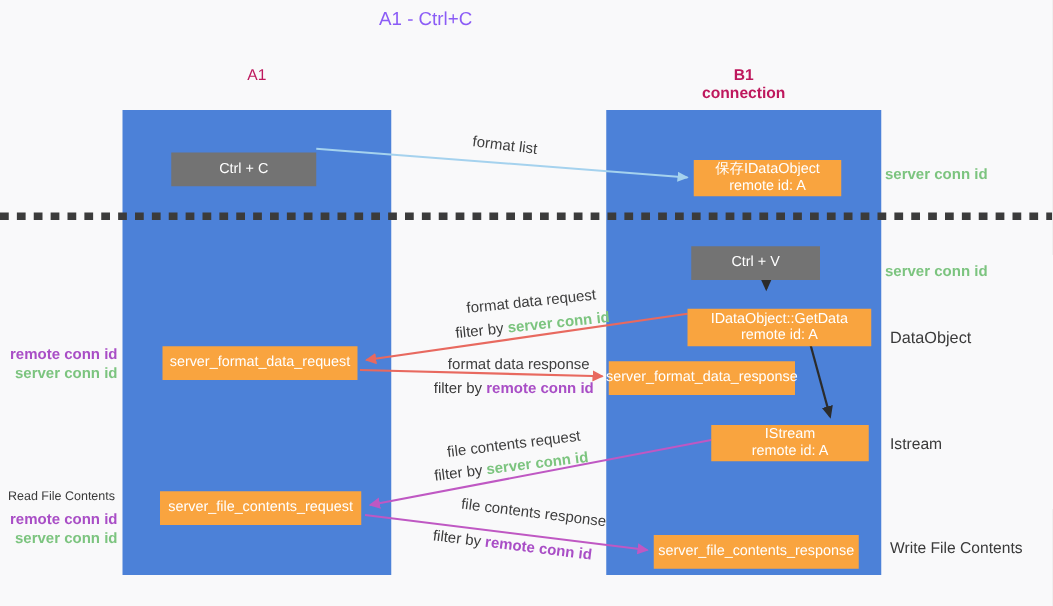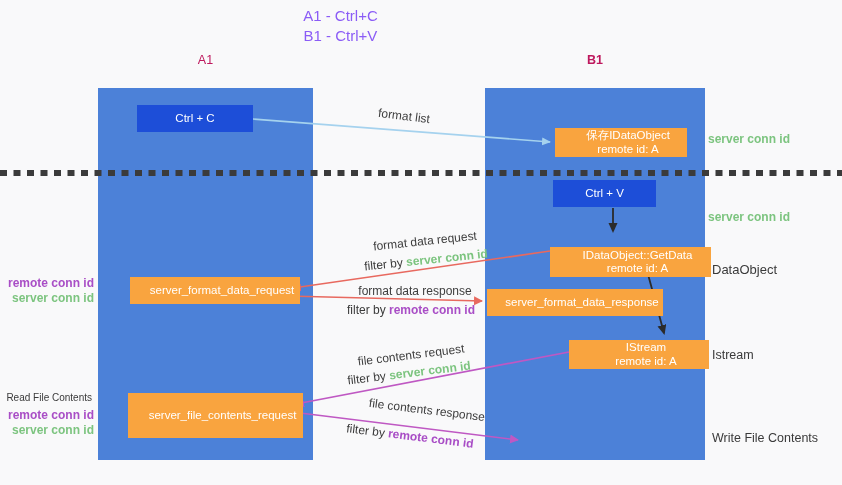--- a/index.html
+++ b/index.html
@@ -13,45 +13,45 @@
     font-size:15px;line-height:20px;color:#8b5cf6;}
   .col-header{position:absolute;text-align:center;font-size:12.5px;line-height:13.5px;color:#be185d;}
   .col-header.left{left:98px;top:54px;width:215px;}
   .col-header.right{left:485px;top:54px;width:220px;font-weight:bold;}
   .lane{position:absolute;top:88px;height:372px;background:#4c81d8;}
   .lane.left{left:98px;width:215px;}
   .lane.right{left:485px;width:220px;}
   svg.overlay{position:absolute;left:0;top:0;z-index:3;}
   .box{position:absolute;z-index:4;display:flex;flex-direction:column;justify-content:center;
     align-items:center;color:#fff;font-size:11.5px;line-height:13.5px;text-align:center;}
-  .box.green{background:#1d4ed8;}
-  .box.orange{background:#f9a43f;padding-left:14px;}
+  .box.green{background:#737373;margin-top:17px;}
+  .box.orange{background:#f9a43f;}
   .mlabel{position:absolute;z-index:5;white-space:nowrap;font-size:12px;color:#3e3e3e;}
   .grn{color:#7cc47f;font-weight:bold;}
   .ppl{color:#a94ec6;font-weight:bold;}
   .side-left{position:absolute;z-index:5;left:0;text-align:right;font-size:12px;
     line-height:15px;white-space:nowrap;}
   .side-right{position:absolute;z-index:5;white-space:nowrap;font-size:12px;}
   .blk{color:#3a3a3a;font-weight:normal;}
 </style>
 </head>
 <body>
 
 <div class="canvas">
 
   <div class="title">
     <div>A1 - Ctrl+C</div>
-    <div>B1 - Ctrl+V</div>
   </div>
 
   <div class="col-header left">
     <div>A1</div>
   </div>
   <div class="col-header right">
     <div>B1</div>
+    <div>connection</div>
   </div>
 
   <div class="lane left"></div>
   <div class="lane right"></div>
 
   <svg class="overlay" width="842" height="485" viewBox="0 0 842 485">
     <defs>
       <marker id="ah-blue" markerWidth="10" markerHeight="10" refX="8" refY="4" orient="auto" markerUnits="userSpaceOnUse">
         <path d="M0,0 L9,4 L0,8 z" fill="#a5d2ee"></path>
       </marker>
@@ -98,33 +98,36 @@
 
   <div class="box orange" style="left:550px;top:247px;width:147px;height:30px;">
     <div>IDataObject::GetData</div>
     <div>remote id: A</div>
   </div>
 
   <div class="box orange" style="left:130px;top:277px;width:156px;height:27px;">
     <div>server_format_data_request</div>
   </div>
 
-  <div class="box orange" style="left:487px;top:289px;width:162px;height:27px;">
+  <div class="box orange" style="left:487px;top:289px;width:149px;height:27px;">
     <div>server_format_data_response</div>
   </div>
 
   <div class="box orange" style="left:569px;top:340px;width:126px;height:29px;">
     <div>IStream</div>
     <div>remote id: A</div>
   </div>
 
-  <div class="box orange" style="left:128px;top:393px;width:161px;height:45px;">
+  <div class="box orange" style="left:128px;top:393px;width:161px;height:27px;">
     <div>server_file_contents_request</div>
   </div>
 
+  <div class="box orange" style="left:523px;top:428px;width:164px;height:27px;">
+    <div>server_file_contents_response</div>
+  </div>
 
   <div class="mlabel" style="left:404px;top:116px;transform:translate(-50%,-50%) rotate(7deg);">format list</div>
 
   <div class="mlabel" style="left:425px;top:241px;transform:translate(-50%,-50%) rotate(-6deg);">format data request</div>
 
   <div class="mlabel" style="left:426px;top:260px;transform:translate(-50%,-50%) rotate(-6deg);">
     <span class="blk">filter by</span>
     <span class="grn">server conn id</span>
   </div>
 

